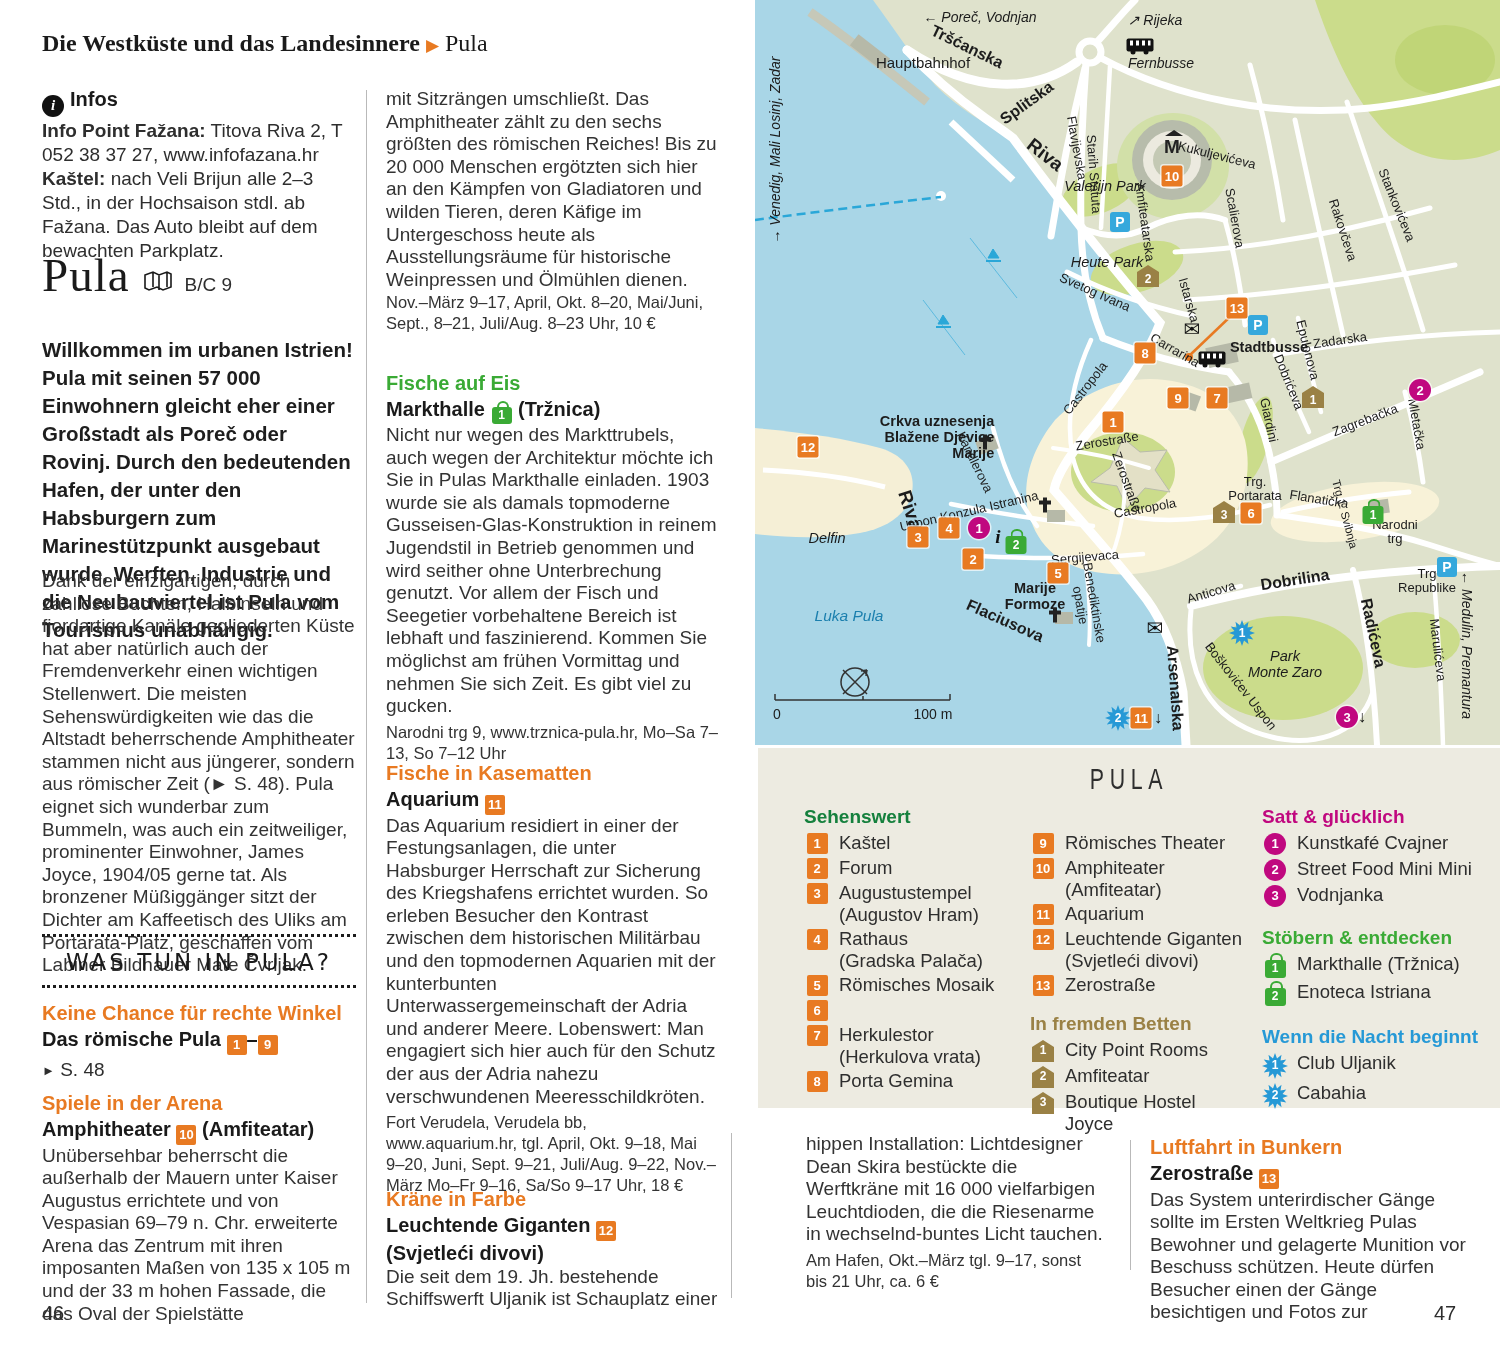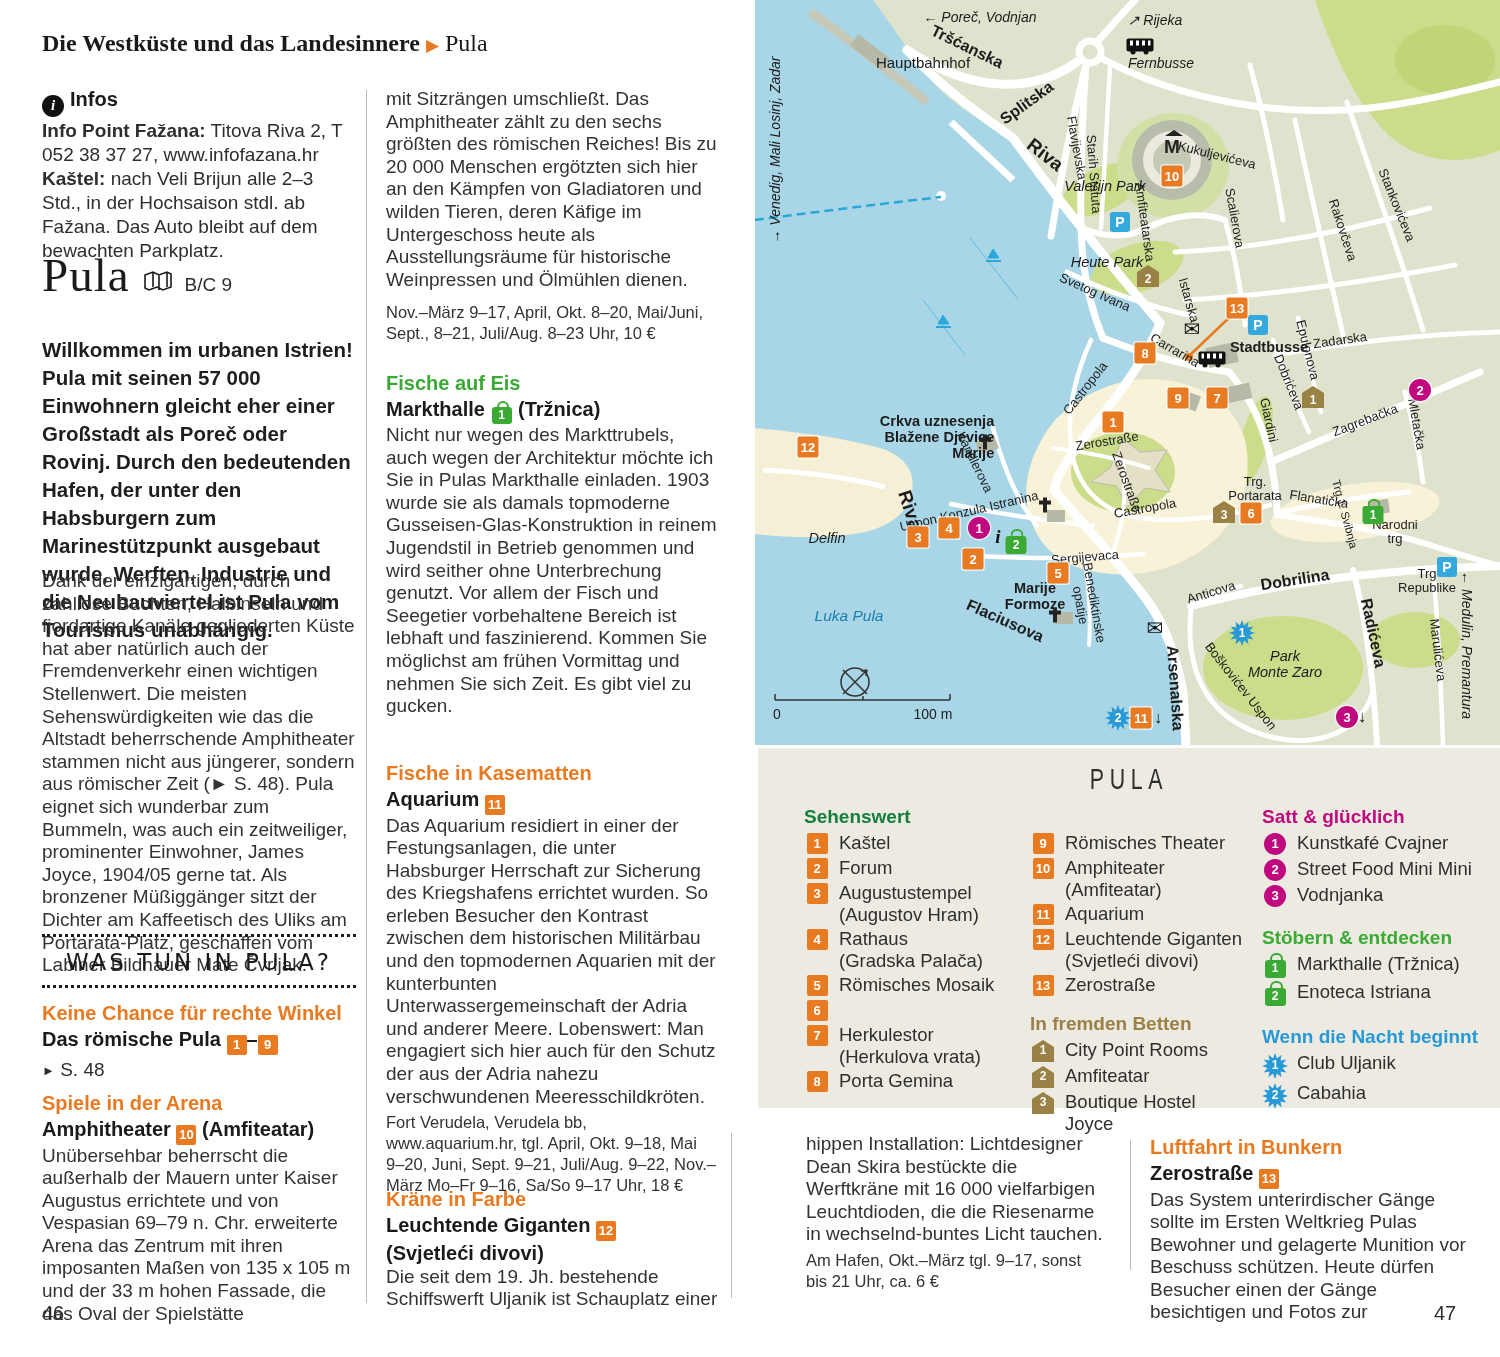--- a/index.html
+++ b/index.html
@@ -172,30 +172,31 @@
         <span class="sqmk">10</span><span> (Amfiteatar)</span>
       </div>
       <p class="body">Unübersehbar beherrscht die außerhalb der Mauern unter Kaiser Augustus errichtete und von Vespasian 69–79 n. Chr. erweiterte Arena das Zentrum mit ihren imposanten Maßen von 135 x 105 m und der 33 m hohen Fassade, die das Oval der Spielstätte</p>
     </div>
   </div>
   <div class="pagenum pn-l">46</div>
 
   <div class="col col2">
     <div class="blk" style="top:88px">
       <p class="body">mit Sitzrängen umschließt. Das Amphitheater zählt zu den sechs größten des römischen Reiches! Bis zu 20 000 Menschen ergötzten sich hier an den Kämpfen von Gladiatoren und wilden Tieren, deren Käfige im Untergeschoss heute als Ausstellungsräume für historische Weinpressen und Ölmühlen dienen.</p>
-      <p class="small" style="margin-top:11px">Nov.–März 9–17, April, Okt. 8–20, Mai/Juni, Sept., 8–21, Juli/Aug. 8–23 Uhr, 10 €</p>
+      <p class="small" style="margin-top:1px">Nov.–März 9–17, April, Okt. 8–20, Mai/Juni, Sept., 8–21, Juli/Aug. 8–23 Uhr, 10 €</p>
     </div>
 
     <div class="blk" style="top:372px">
       <div class="kick gr">Fische auf Eis</div>
       <div class="stitle">
         <span>Markthalle</span>
         <span class="bagmk">1</span><span> (Tržnica)</span>
       </div>
       <p class="body">Nicht nur wegen des Markttrubels, auch wegen der Architektur möchte ich Sie in Pulas Markthalle einladen. 1903 wurde sie als damals topmoderne Gusseisen-Glas-Konstruktion in reinem Jugendstil in Betrieb genommen und wird seither ohne Unterbrechung genutzt. Vor allem der Fisch und Seegetier vorbehaltene Bereich ist lebhaft und faszinierend. Kommen Sie möglichst am frühen Vormittag und nehmen Sie sich Zeit. Es gibt viel zu gucken.</p>
+      <p class="small" style="margin-top:4px">Narodni trg 9, www.trznica-pula.hr, Mo–Sa 7–13, So 7–12 Uhr</p>
     </div>
 
     <div class="blk" style="top:762px">
       <div class="kick or">Fische in Kasematten</div>
       <div class="stitle">
         <span>Aquarium</span>
         <span class="sqmk">11</span>
       </div>
       <p class="body">Das Aquarium residiert in einer der Festungsanlagen, die unter Habsburger Herrschaft zur Sicherung des Kriegshafens errichtet wurden. So erleben Besucher den Kontrast zwischen dem historischen Militärbau und den topmodernen Aquarien mit der kunterbunten Unterwassergemeinschaft der Adria und anderer Meere. Lobenswert: Man engagiert sich hier auch für den Schutz der aus der Adria nahezu verschwundenen Meeresschildkröten.</p>
       <p class="small" style="margin-top:4px">Fort Verudela, Verudela bb, www.aquarium.hr, tgl. April, Okt. 9–18, Mai 9–20, Juni, Sept. 9–21, Juli/Aug. 9–22, Nov.–März Mo–Fr 9–16, Sa/So 9–17 Uhr, 18 €</p>

